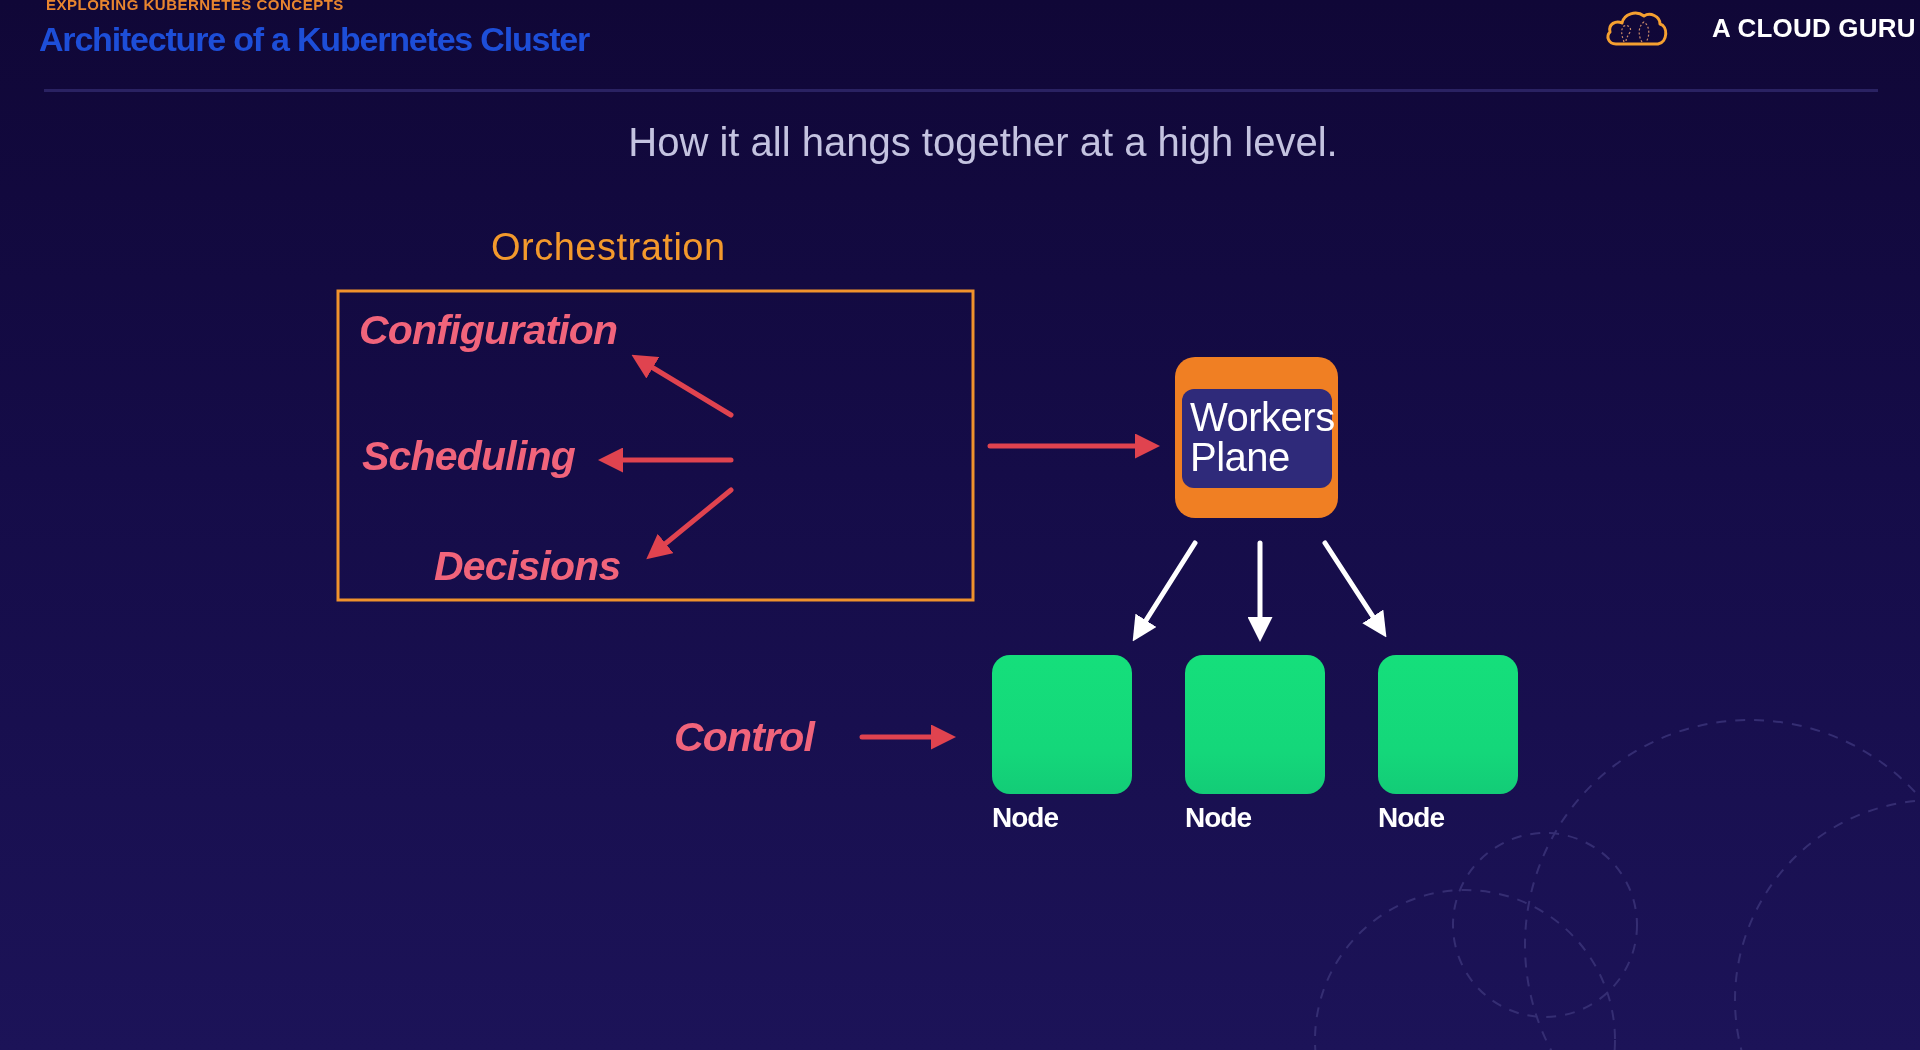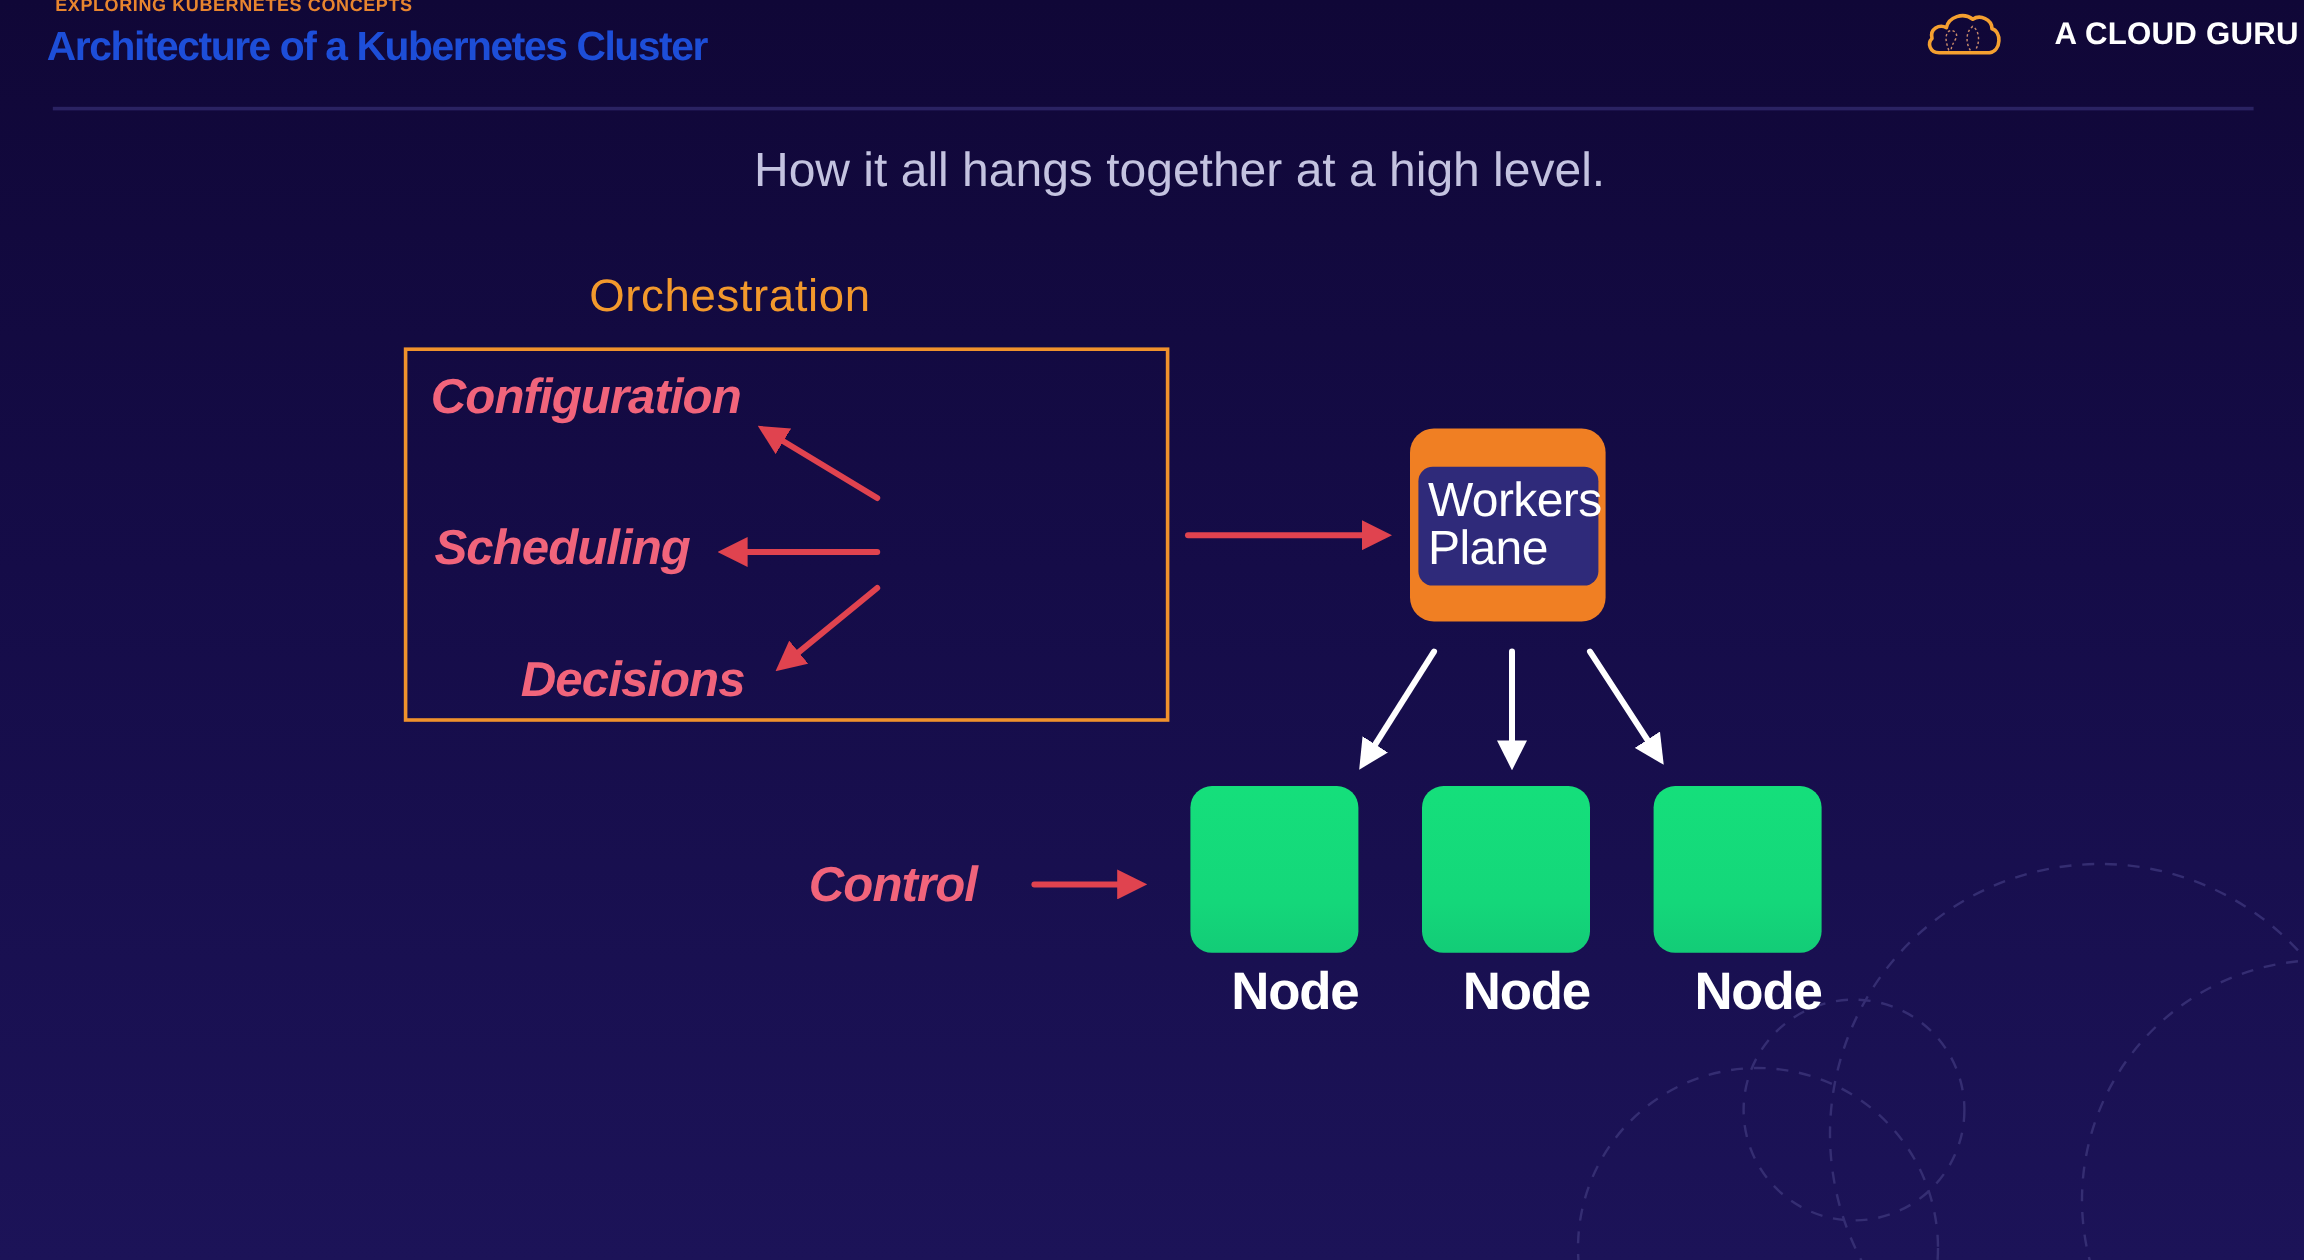--- a/index.html
+++ b/index.html
@@ -45,21 +45,21 @@
   .cp-inner {
     position: absolute; left: 7px; top: 32px; width: 150px; height: 99px;
     border-radius: 12px; background: #2f2a7a; box-sizing: border-box; padding: 8px 0 0 8px;
     color: #ffffff; font-size: 40px; line-height: 40px; letter-spacing: -0.5px;
   }
   .node {
     top: 655px; width: 140px; height: 139px; border-radius: 18px;
     background: linear-gradient(180deg, #15df7b 0%, #14d77a 70%, #13cc77 100%);
   }
   .node-label {
-    top: 802px; width: 140px; text-align: right; font-size: 44px; font-weight: 700;
+    top: 802px; width: 140px; text-align: left; font-size: 28px; font-weight: 700;
     color: #ffffff; letter-spacing: -1px;
   }
   svg.overlay { position: absolute; left: 0; top: 0; }
 </style>
 </head>
 <body>
 
 <svg class="overlay" width="1920" height="1050">
   <g fill="none" stroke="#3a3378" stroke-width="2" stroke-dasharray="10 9" opacity="0.85">
     <circle cx="1750" cy="945" r="225"></circle>

